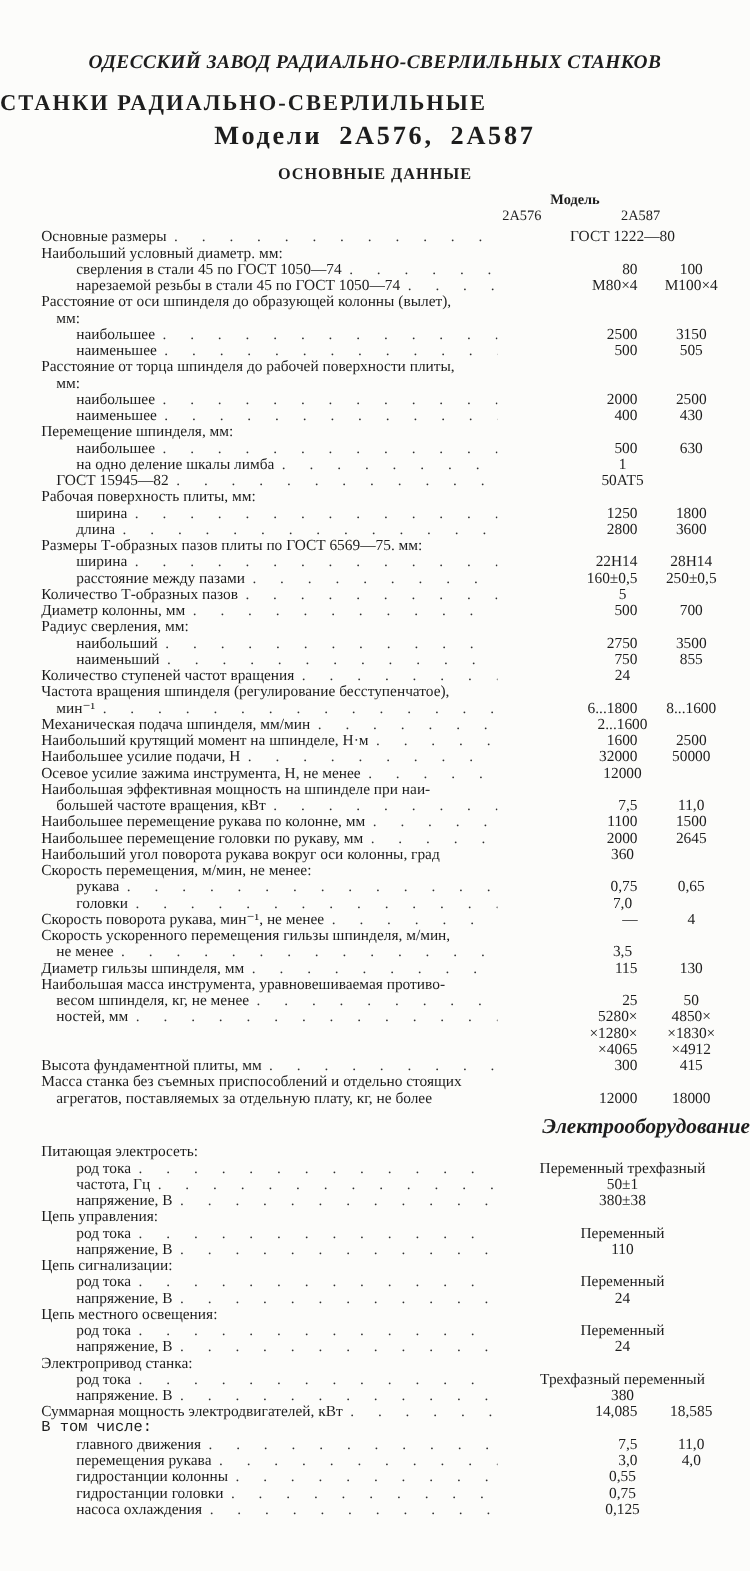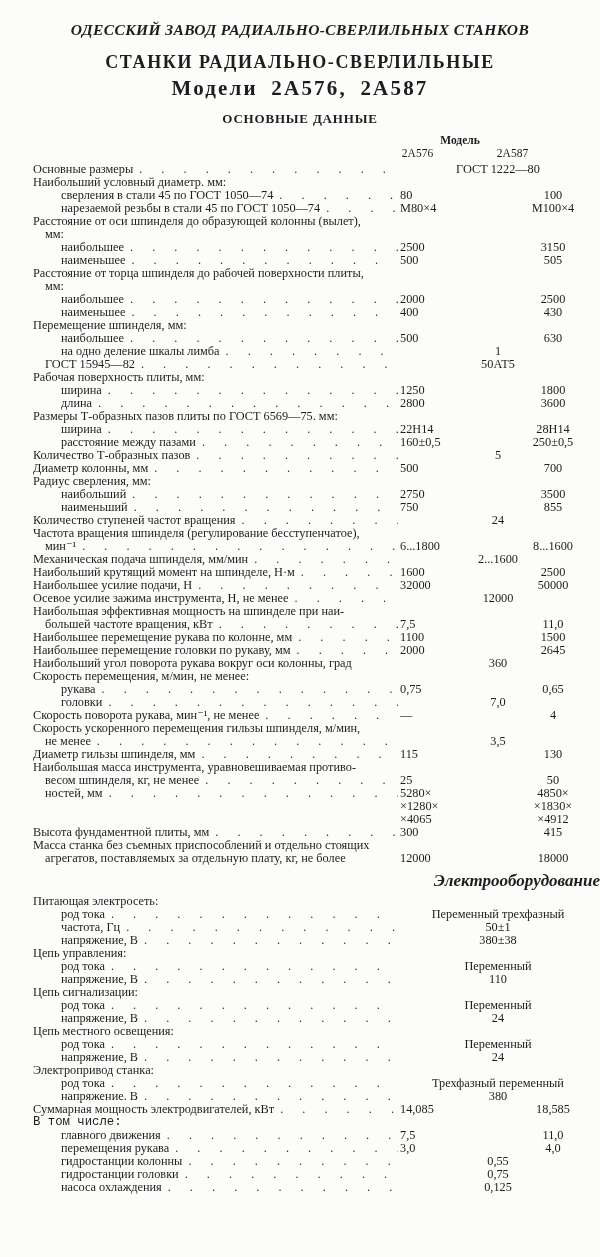--- a/index.html
+++ b/index.html
@@ -1,32 +1,32 @@
 <!DOCTYPE html>
 <html><head>
 <meta charset="utf-8">
 <style>
   html,body{margin:0;padding:0;}
   body{
     width:600px;height:1257px;overflow:hidden;
     background:#fcfcfa;color:#1d1d1d;
     font-family:"Liberation Serif","DejaVu Serif",serif;
   }
-  .page{padding-top:20px;}
+  .page{padding-top:20px;margin-top:20px;}
   
   .hdr-factory{
     text-align:center;font-style:italic;font-weight:bold;
     font-size:15.5px;line-height:20px;letter-spacing:.4px;
   }
   .hdr-factory2{
     text-align:center;font-style:italic;font-weight:bold;
     font-size:15px;line-height:20px;letter-spacing:.6px;
   }
   .hdr-title{
-    text-align:center;font-weight:bold;
+    text-align:left;font-weight:bold;
     font-size:18px;line-height:24px;margin-top:10px;letter-spacing:1.6px;
   }
   .hdr-models{
     text-align:center;font-weight:bold;
     font-size:21px;line-height:22px;margin-top:3px;letter-spacing:2.2px;word-spacing:6px;
   }
   .hdr-section{
     text-align:center;font-weight:bold;
     font-size:13px;line-height:17px;margin-top:11px;letter-spacing:.8px;
   }
@@ -42,21 +42,21 @@
   .lbl{flex:0 0 auto;}
   .ind1{padding-left:12px;}
   .ind2{padding-left:28px;}
   .dots{
     flex:1 1 auto;min-width:0;overflow:hidden;
     word-spacing:16px;letter-spacing:0;color:#2e2e2e;
     margin-left:6px;margin-right:2px;
   }
   .spacer{flex:1 1 auto;}
   .vals{flex:0 0 auto;width:196px;display:flex;margin-right:4px;}
-  .v1{width:110px;text-align:left;font-family:Liberation Serif, serif;}
+  .v1{width:110px;text-align:right;font-family:Liberation Serif, serif;}
   .v2{width:86px;text-align:center;}
   .vc{width:100%;text-align:center;}
   .ctr-line{width:454px;text-align:left;line-height:13px;font-family:Liberation Mono, monospace;}
   .sec-head{
     text-align:right;font-style:italic;font-weight:bold;
     font-size:17px;line-height:15px;margin:8px 0 7px 0;
   }
 </style>
 </head>
 <body>

